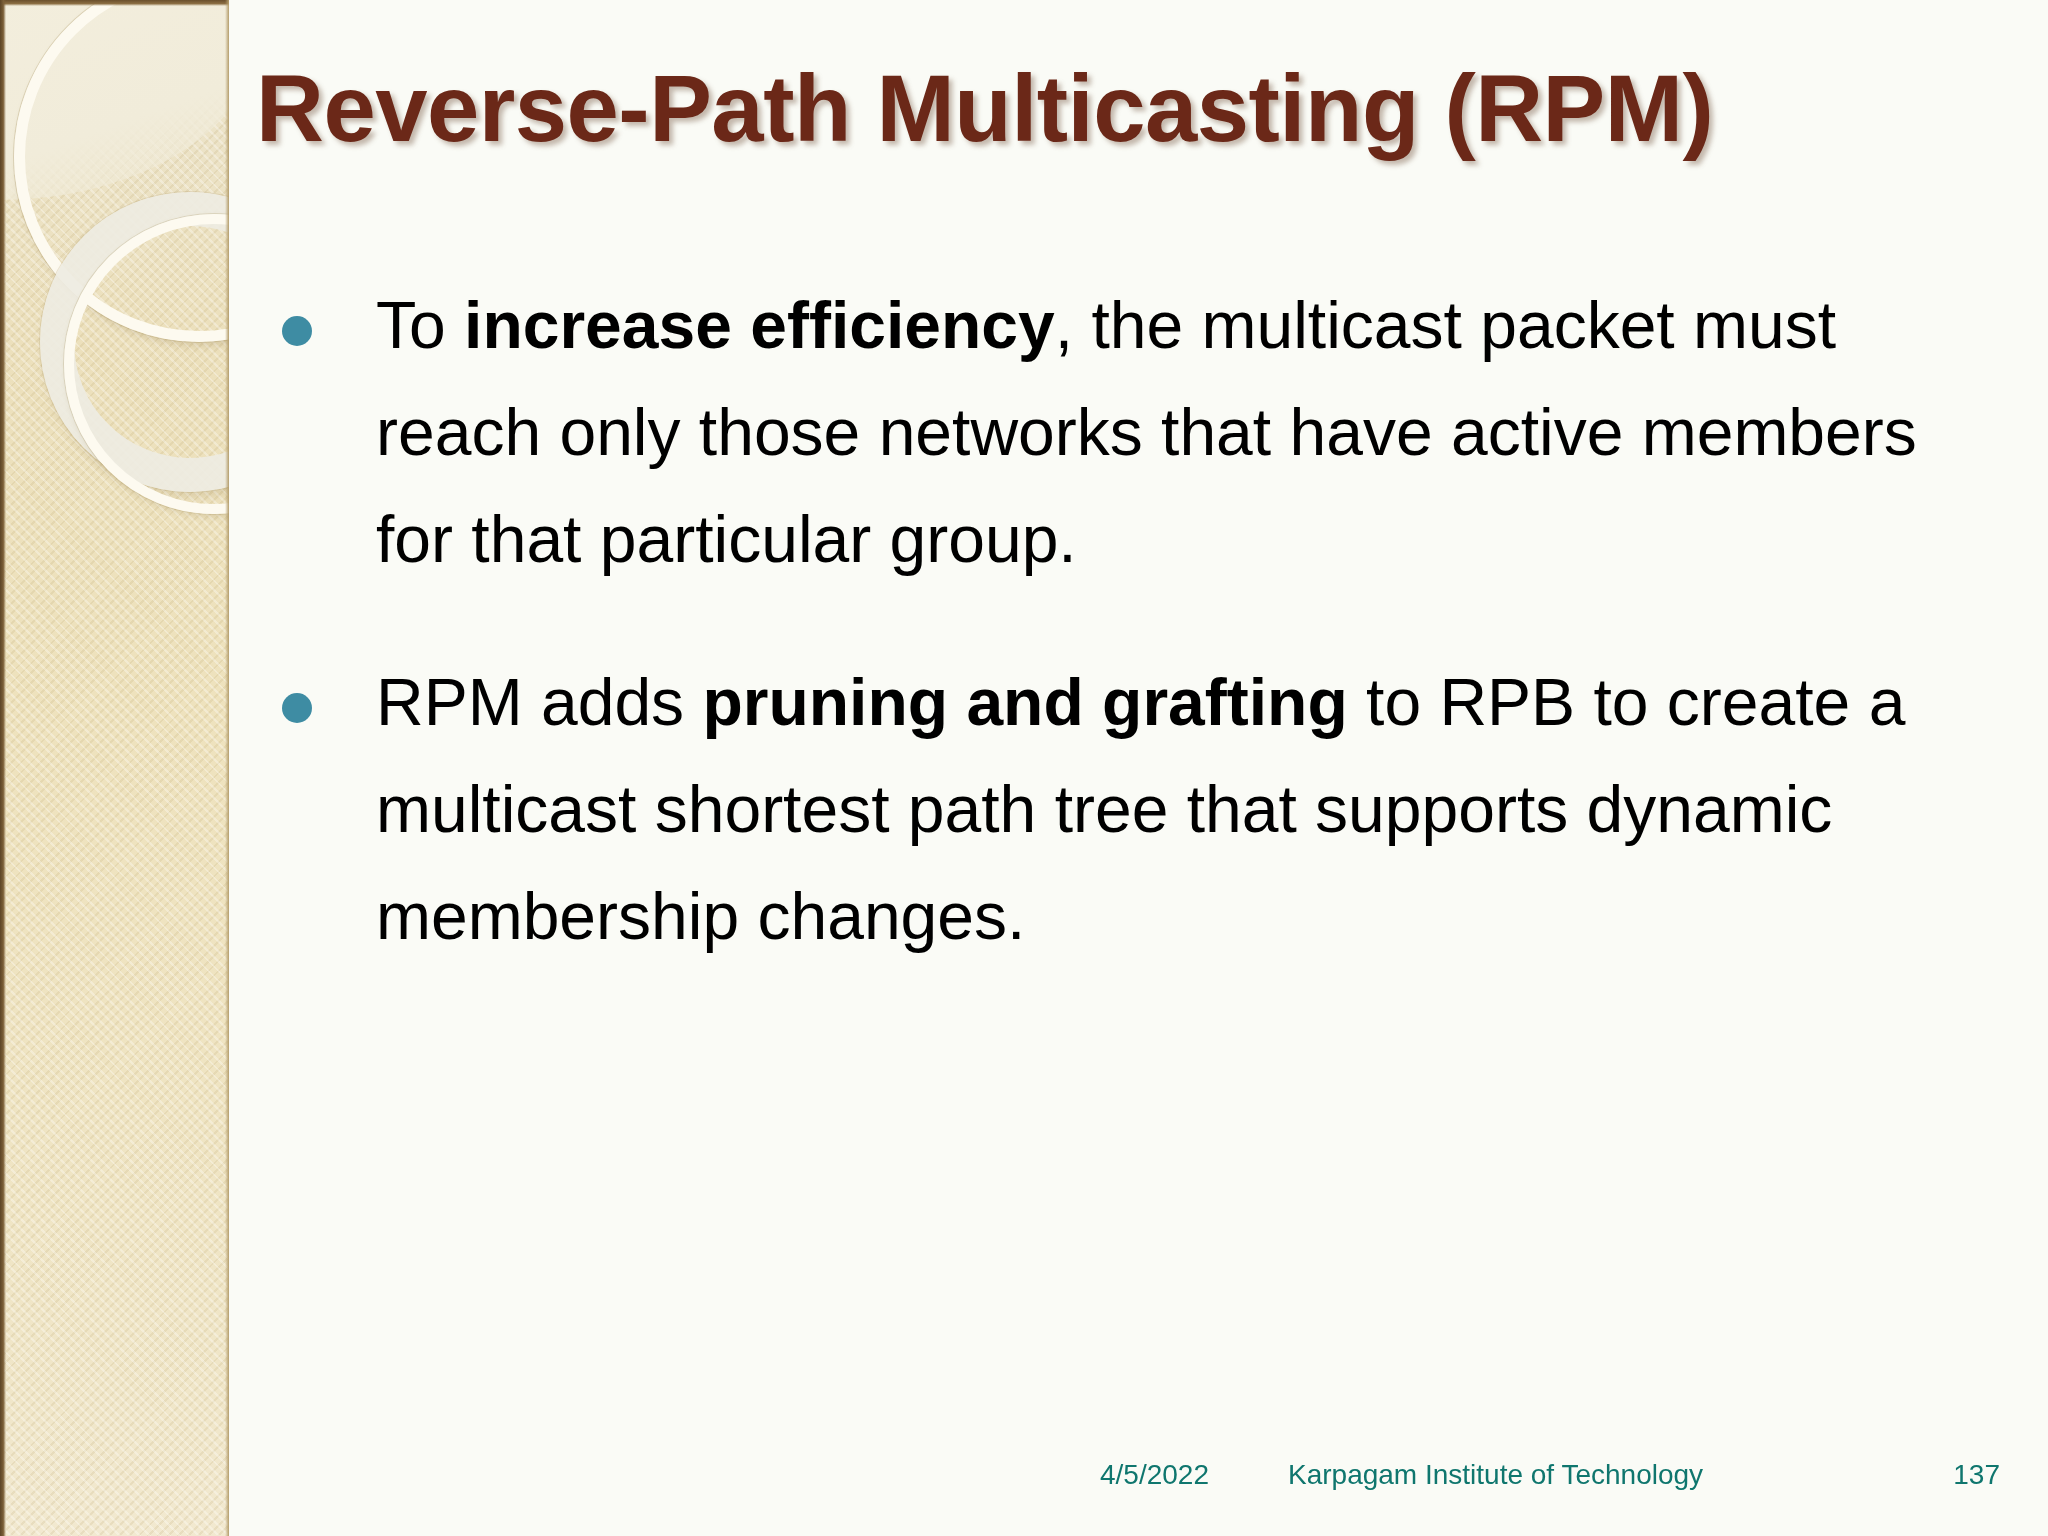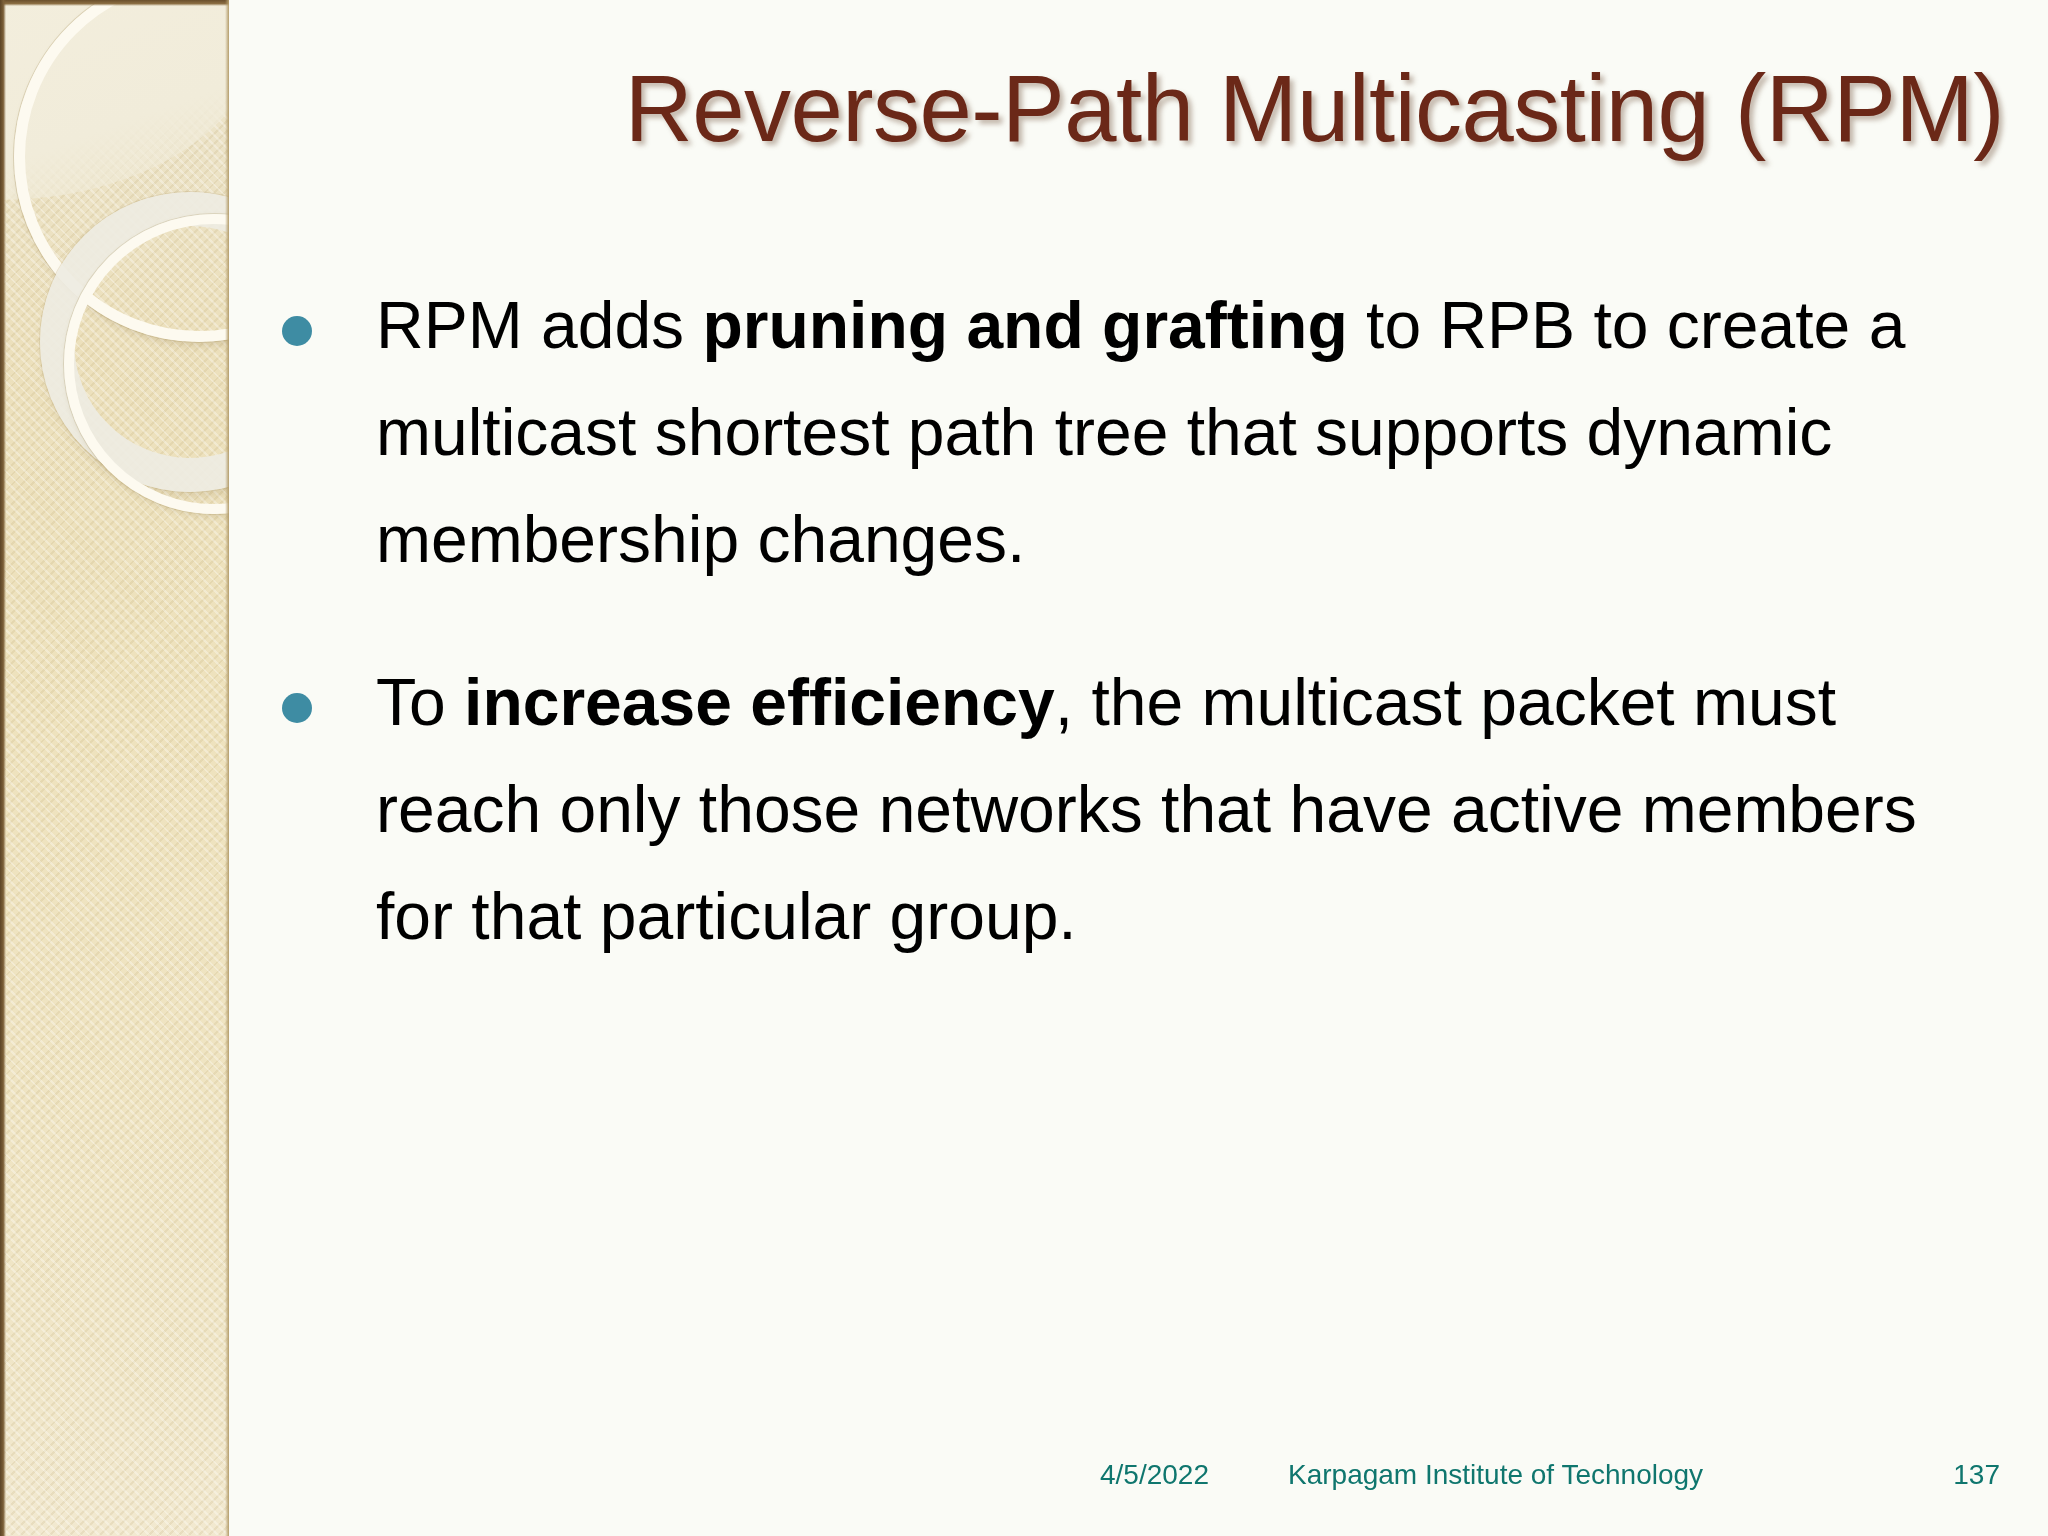--- a/index.html
+++ b/index.html
@@ -104,26 +104,26 @@
   .sidebar-edge-right {
     position: absolute;
     left: 225px; top: 0;
     width: 4px; height: 1536px;
     background: linear-gradient(to left, #b49d6b 0%, rgba(180,157,107,0) 100%);
   }
 
   
   .title {
     position: absolute;
-    left: 244px;
+    left: 256px;
     top: 58px;
     width: 1760px;
-    text-align: right;
+    text-align: left;
     font-size: 94px;
-    font-weight: normal;
+    font-weight: bold;
     color: #6b2818;
     letter-spacing: -0.5px;
     line-height: 1.08;
     text-shadow: 4px 4px 5px rgba(120,90,70,0.42);
     white-space: nowrap;
   }
 
   
   .body {
     position: absolute;
@@ -185,28 +185,28 @@
     <div class="sidebar-edge-right"></div>
   </div>
 
   <div class="title">Reverse-Path Multicasting (RPM)</div>
 
   <div class="body">
 
     <div class="bullet-row">
       <span class="bullet-dot"></span>
       <div class="bullet-text">
-        <span>RPM adds </span><b>pruning and grafting</b><span> to RPB to create a multicast shortest path tree that supports dynamic membership changes.</span>
+        <span>To </span><b>increase efficiency</b><span>, the multicast packet must reach only those networks that have active members for that particular group.</span>
       </div>
     </div>
 
     <div class="bullet-row">
       <span class="bullet-dot"></span>
       <div class="bullet-text">
-        <span>To </span><b>increase efficiency</b><span>, the multicast packet must reach only those networks that have active members for that particular group.</span>
+        <span>RPM adds </span><b>pruning and grafting</b><span> to RPB to create a multicast shortest path tree that supports dynamic membership changes.</span>
       </div>
     </div>
 
   </div>
 
   <div class="footer">
     <span class="footer-date">4/5/2022</span>
     <span class="footer-org">Karpagam Institute of Technology</span>
     <span class="footer-num">137</span>
   </div>

